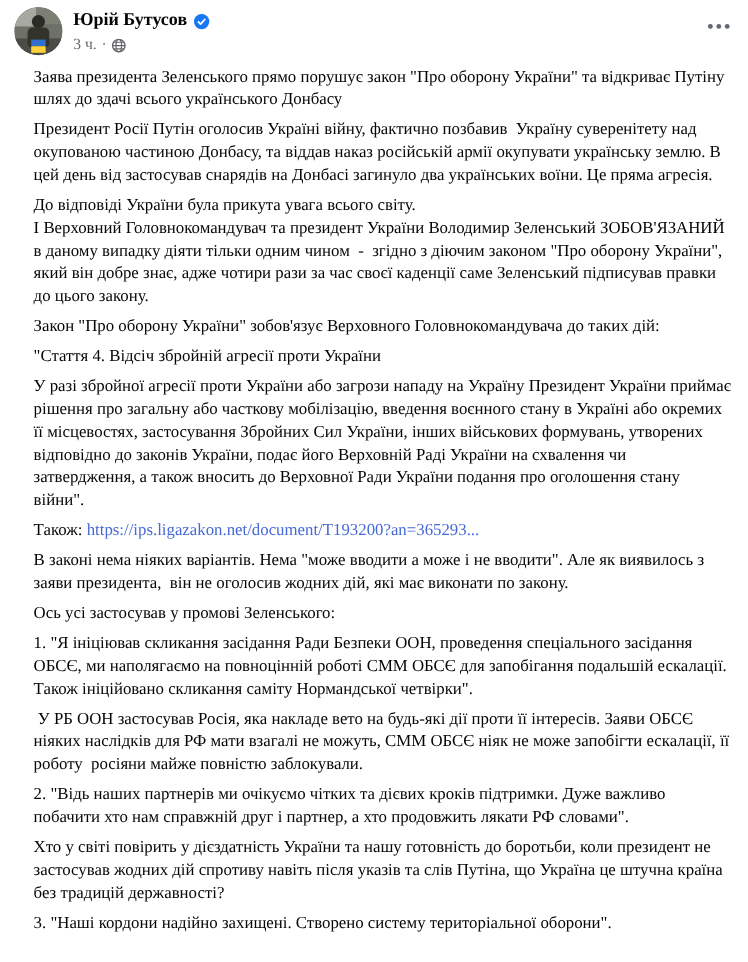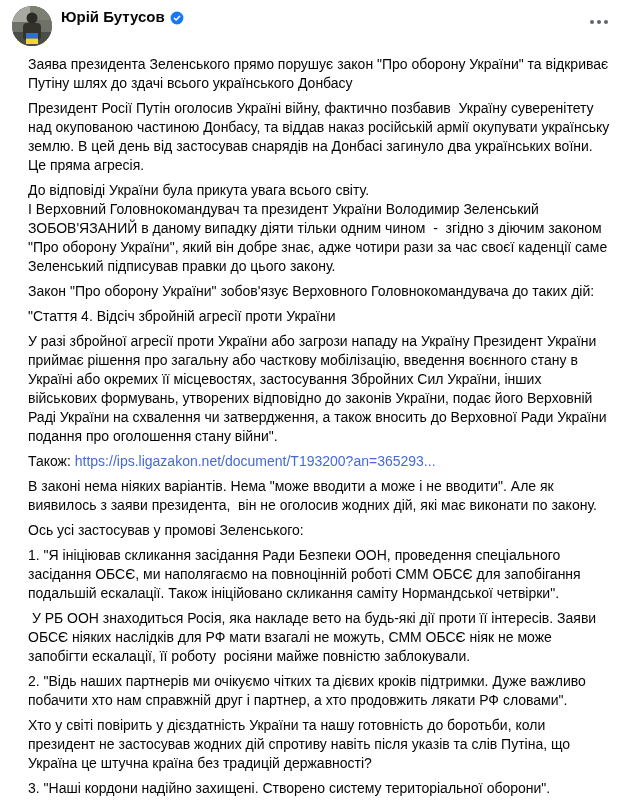--- a/index.html
+++ b/index.html
@@ -13,20 +13,21 @@
     overflow: hidden;
     font-family: "Liberation Sans", "DejaVu Sans", sans-serif;
     color: #050505;
   }
   .post {
     width: 623px;
     height: 772px;
     box-sizing: border-box;
     padding: 6px 13px 0 12px;
     background: #ffffff;
+    font-family: Liberation Serif, serif;
   }
   .header {
     display: flex;
     align-items: flex-start;
   }
   .avatar {
     width: 40px;
     height: 40px;
     border-radius: 50%;
     overflow: hidden;
@@ -120,20 +121,33 @@
     <div class="hmeta">
       <div class="name-row">
         <span class="author-name">Юрій Бутусов</span>
         <span class="badge">
           <svg width="14" height="14" viewBox="0 0 24 24">
             <circle cx="12" cy="12" r="11" fill="#1877F2"></circle>
             <path d="M7.5 12.5l3 3 6-6.5" stroke="#ffffff" stroke-width="2.6" fill="none" stroke-linecap="round" stroke-linejoin="round"></path>
           </svg>
         </span>
       </div>
+      <div class="time-row">
+        <span class="time-link">3 ч.</span>
+        <span>·</span>
+        <span class="globe">
+          <svg width="12" height="12" viewBox="0 0 12 12">
+            <circle cx="6" cy="6" r="5.2" fill="none" stroke="#65676B" stroke-width="1.2"></circle>
+            <ellipse cx="6" cy="6" rx="2.3" ry="5.2" fill="none" stroke="#65676B" stroke-width="1"></ellipse>
+            <line x1="0.8" y1="6" x2="11.2" y2="6" stroke="#65676B" stroke-width="1"></line>
+            <line x1="1.5" y1="3.2" x2="10.5" y2="3.2" stroke="#65676B" stroke-width="1"></line>
+            <line x1="1.5" y1="8.8" x2="10.5" y2="8.8" stroke="#65676B" stroke-width="1"></line>
+          </svg>
+        </span>
+      </div>
     </div>
 
     <div class="more-btn">
       <i></i>
         <i></i>
         <i></i>
     </div>
 
   </div>
 
@@ -142,19 +156,19 @@
     <p>Президент Росії Путін оголосив Україні війну, фактично позбавив  Україну суверенітету над окупованою частиною Донбасу, та віддав наказ російській армії окупувати українську землю. В цей день від застосував снарядів на Донбасі загинуло два українських воїни. Це пряма агресія.</p>
     <p>До відповіді України була прикута увага всього світу.
 І Верховний Головнокомандувач та президент України Володимир Зеленський ЗОБОВ'ЯЗАНИЙ в даному випадку діяти тільки одним чином  -  згідно з діючим законом "Про оборону України", який він добре знає, адже чотири рази за час своєї каденції саме Зеленський підписував правки до цього закону.</p>
     <p>Закон "Про оборону України" зобов'язує Верховного Головнокомандувача до таких дій:</p>
     <p>"Стаття 4. Відсіч збройній агресії проти України</p>
     <p>У разі збройної агресії проти України або загрози нападу на Україну Президент України приймає рішення про загальну або часткову мобілізацію, введення воєнного стану в Україні або окремих її місцевостях, застосування Збройних Сил України, інших військових формувань, утворених відповідно до законів України, подає його Верховній Раді України на схвалення чи затвердження, а також вносить до Верховної Ради України подання про оголошення стану війни".</p>
     <p><span>Також: </span><a class="link">https://ips.ligazakon.net/document/T193200?an=365293...</a></p>
     <p>В законі нема ніяких варіантів. Нема "може вводити а може і не вводити". Але як виявилось з заяви президента,  він не оголосив жодних дій, які має виконати по закону.</p>
     <p>Ось усі застосував у промові Зеленського:</p>
     <p>1. "Я ініціював скликання засідання Ради Безпеки ООН, проведення спеціального засідання ОБСЄ, ми наполягаємо на повноцінній роботі СММ ОБСЄ для запобігання подальшій ескалації. Також ініційовано скликання саміту Нормандської четвірки".</p>
-    <p> У РБ ООН знаходиться Росія, яка накладе вето на будь-які дії проти її інтересів. Заяви ОБСЄ ніяких наслідків для РФ мати взагалі не можуть, СММ ОБСЄ ніяк не може запобігти ескалації, її роботу  росіяни майже повністю заблокували.</p>
+    <p> У РБ ООН застосував Росія, яка накладе вето на будь-які дії проти її інтересів. Заяви ОБСЄ ніяких наслідків для РФ мати взагалі не можуть, СММ ОБСЄ ніяк не може запобігти ескалації, її роботу  росіяни майже повністю заблокували.</p>
     <p>2. "Відь наших партнерів ми очікуємо чітких та дієвих кроків підтримки. Дуже важливо побачити хто нам справжній друг і партнер, а хто продовжить лякати РФ словами".</p>
     <p>Хто у світі повірить у дієздатність України та нашу готовність до боротьби, коли президент не застосував жодних дій спротиву навіть після указів та слів Путіна, що Україна це штучна країна без традицій державності?</p>
     <p>3. "Наші кордони надійно захищені. Створено систему територіальної оборони".</p>
   </div>
 
 </div>
 
 </body></html>

